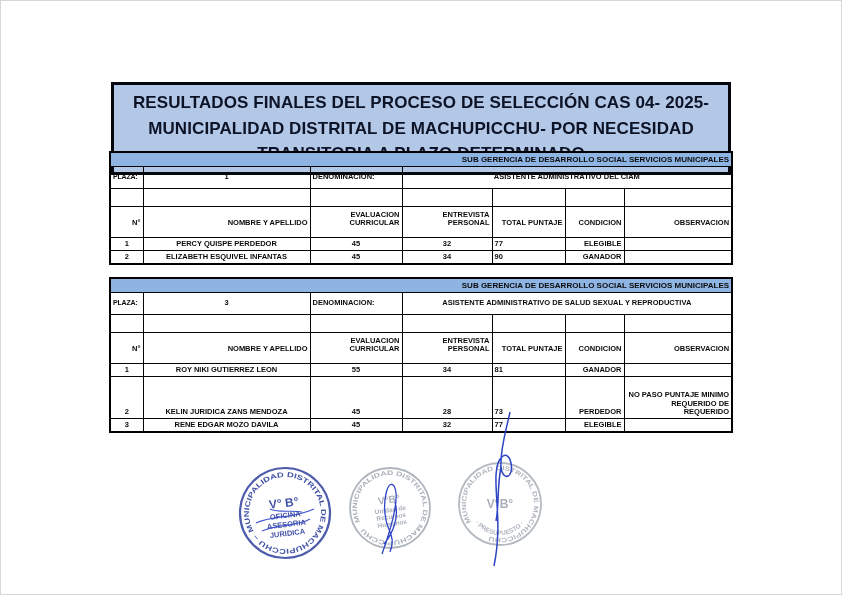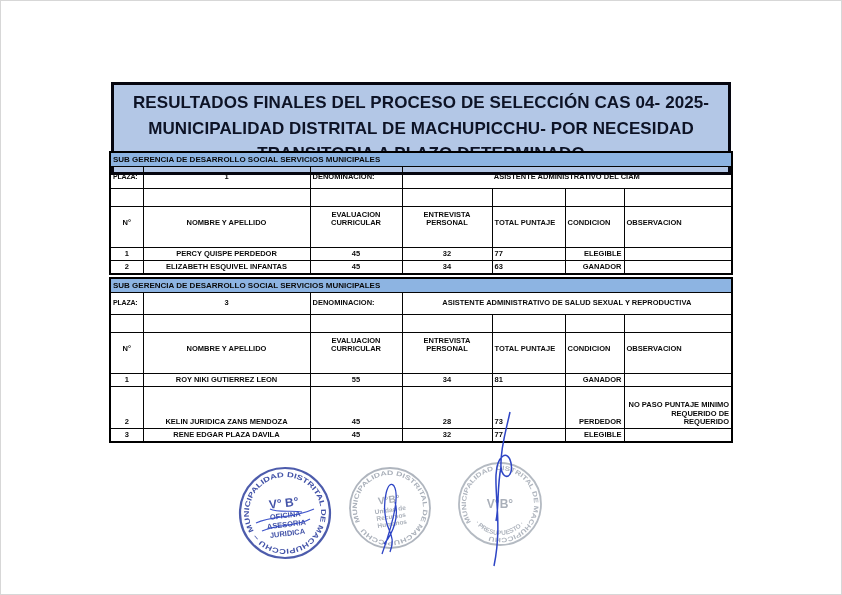--- a/index.html
+++ b/index.html
@@ -12,24 +12,24 @@
     position:absolute; left:110px; top:81px; width:620px; box-sizing:border-box;
     border:3px solid #06060f; color:#0d1326; font-weight:bold; font-size:17px;
     text-align:center; padding:5px 9px; line-height:1.5; letter-spacing:0.1px;
   }
   table.doc { position:absolute; left:108px; width:622px; border-collapse:collapse;
     table-layout:fixed; font-size:7.5px; font-weight:bold; color:#0a0a0a; }
   table.doc td { border:1px solid #050505; padding:0 2px; overflow:hidden;
     line-height:1.15; vertical-align:bottom; }
   table.doc { border:2px solid #000; }
   .t1 { top:150px; } .t2 { top:276px; }
-  tr.r-sec td { height:13px; text-align:left; font-size:8px; vertical-align:middle; }
+  tr.r-sec td { height:13px; text-align:right; font-size:8px; vertical-align:middle; }
   tr.r-plaza td { height:21px; vertical-align:middle; }
   tr.r-empty td { height:17px; }
-  tr.r-hdr td { height:21px; padding-bottom:19px; }
+  tr.r-hdr td { height:21px; padding-bottom:9px;text-align:right; }
   tr.r-data td { height:12px; vertical-align:middle; }
   tr.r-tall td { height:40px; vertical-align:bottom; padding-bottom:1px; }
   td.c-c { text-align:center; }
   td.c-r { text-align:left; padding-right:4px; }
   td.c-l { text-align:right; }
   td.hd-c { text-align:center; }
   td.hd-l { text-align:left; }
   td.plaza-lbl { font-size:7px; padding:0 1px; letter-spacing:-0.2px; white-space:nowrap; }
   td.obs-top { vertical-align:top; padding-top:3px; line-height:1.35; }
   .stamp { position:absolute; }
@@ -87,21 +87,21 @@
       <td class="c-c">32</td>
       <td class="c-r">77</td>
       <td class="c-l">ELEGIBLE</td>
       <td class="c-l"></td>
     </tr>
     <tr class="r-data">
       <td class="c-c">2</td>
       <td class="c-c">ELIZABETH ESQUIVEL INFANTAS</td>
       <td class="c-c">45</td>
       <td class="c-c">34</td>
-      <td class="c-r">63</td>
+      <td class="c-r">90</td>
       <td class="c-l">GANADOR</td>
       <td class="c-l"></td>
     </tr>
   </tbody>
     </table>
 
   <table class="doc t2">
     <colgroup>
       <col style="width:33px">
         <col style="width:167px">
@@ -152,21 +152,21 @@
       <td class="c-c">2</td>
       <td class="c-c">KELIN JURIDICA ZANS MENDOZA</td>
       <td class="c-c">45</td>
       <td class="c-c">28</td>
       <td class="c-r">73</td>
       <td class="c-l">PERDEDOR</td>
       <td class="c-l obs-top">NO PASO PUNTAJE MINIMO REQUERIDO DE REQUERIDO</td>
     </tr>
     <tr class="r-data">
       <td class="c-c">3</td>
-      <td class="c-c">RENE EDGAR PLAZA DAVILA</td>
+      <td class="c-c">RENE EDGAR MOZO DAVILA</td>
       <td class="c-c">45</td>
       <td class="c-c">32</td>
       <td class="c-r">77</td>
       <td class="c-l">ELEGIBLE</td>
       <td class="c-l"></td>
     </tr>
   </tbody>
     </table>
 
   <div class="stamp" style="left:229px; top:456px;">

